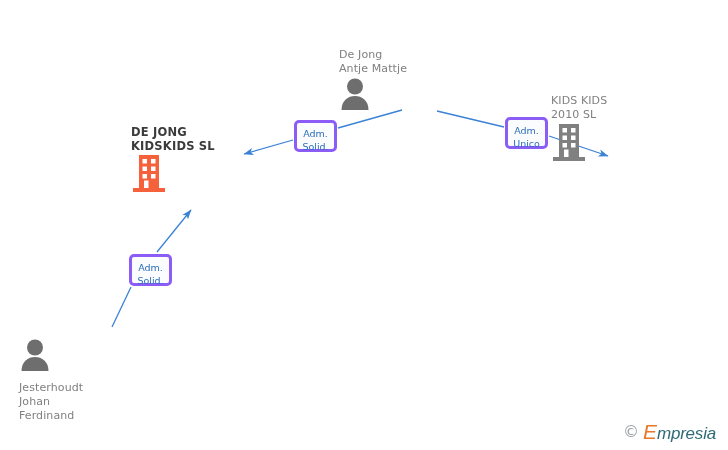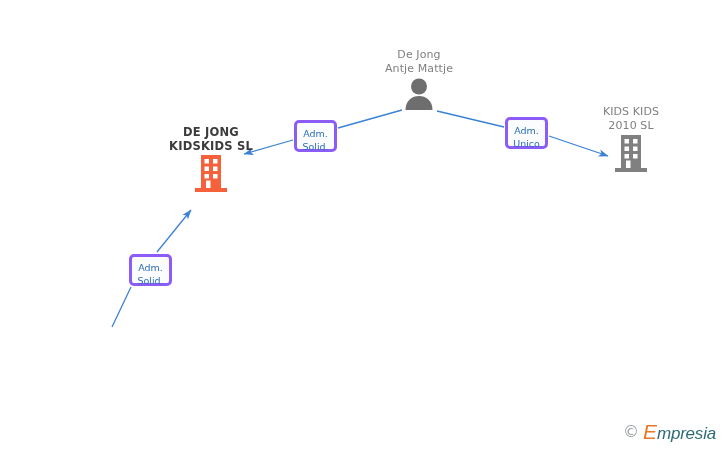--- a/index.html
+++ b/index.html
@@ -28,21 +28,20 @@
     left: 0;
     top: 0;
     width: 728px;
     height: 450px;
     pointer-events: none;
   }
 
   
   .node {
     position: absolute;
-    text-align: center;
     width: 160px;
     margin-left: -80px;
   }
   .node-label {
     font-size: 11px;
     line-height: 14px;
     color: #808080;
     white-space: pre-line;
     letter-spacing: 0.1px;
   }
@@ -164,37 +163,48 @@
         <rect x="20" y="6" width="4.5" height="4.5" fill="#ffffff"></rect>
         <rect x="11.5" y="13.5" width="4.5" height="4.5" fill="#ffffff"></rect>
         <rect x="20" y="13.5" width="4.5" height="4.5" fill="#ffffff"></rect>
         <rect x="11.5" y="21" width="4.5" height="4.5" fill="#ffffff"></rect>
         <rect x="20" y="21" width="4.5" height="4.5" fill="#ffffff"></rect>
         <rect x="13" y="27.5" width="4.5" height="7.5" fill="#ffffff"></rect>
       </svg>
     </span>
   </div>
 
-  <div class="node" style="left:631px; top:105px;">
+  <div class="node" style="left:631px; top:94px;">
     <div class="node-label">KIDS KIDS
 2010 SL</div>
     <span class="node-icon-wrap">
       <svg class="building-icon" width="36" height="40" viewBox="0 0 36 40" xmlns="http://www.w3.org/2000/svg">
         <rect x="8" y="2" width="20" height="33" fill="#808080"></rect>
         <rect x="2" y="35" width="32" height="4" fill="#808080"></rect>
         <rect x="11.5" y="6" width="4.5" height="4.5" fill="#ffffff"></rect>
         <rect x="20" y="6" width="4.5" height="4.5" fill="#ffffff"></rect>
         <rect x="11.5" y="13.5" width="4.5" height="4.5" fill="#ffffff"></rect>
         <rect x="20" y="13.5" width="4.5" height="4.5" fill="#ffffff"></rect>
         <rect x="11.5" y="21" width="4.5" height="4.5" fill="#ffffff"></rect>
         <rect x="20" y="21" width="4.5" height="4.5" fill="#ffffff"></rect>
         <rect x="13" y="27.5" width="4.5" height="7.5" fill="#ffffff"></rect>
       </svg>
     </span>
   </div>
 
+  <div class="node" style="left:99px; top:337px;">
+    <span class="node-icon-wrap">
+      <svg class="person-icon" width="32" height="34" viewBox="0 0 32 34" xmlns="http://www.w3.org/2000/svg">
+        <circle cx="16" cy="10.5" r="8" fill="#6e6e6e"></circle>
+        <path d="M2.5 34 C2.5 24.5 9 20 16 20 C23 20 29.5 24.5 29.5 34 Z" fill="#6e6e6e"></path>
+      </svg>
+    </span>
+    <div class="node-label">Jesterhoudt
+Johan
+Ferdinand</div>
+  </div>
 
 </div>
 
 <div id="watermark">
   <span class="wm-copy">©</span>
   <span class="wm-text"><span class="wm-e">E</span><span>mpresia</span></span>
 </div>
 
 </body></html>

